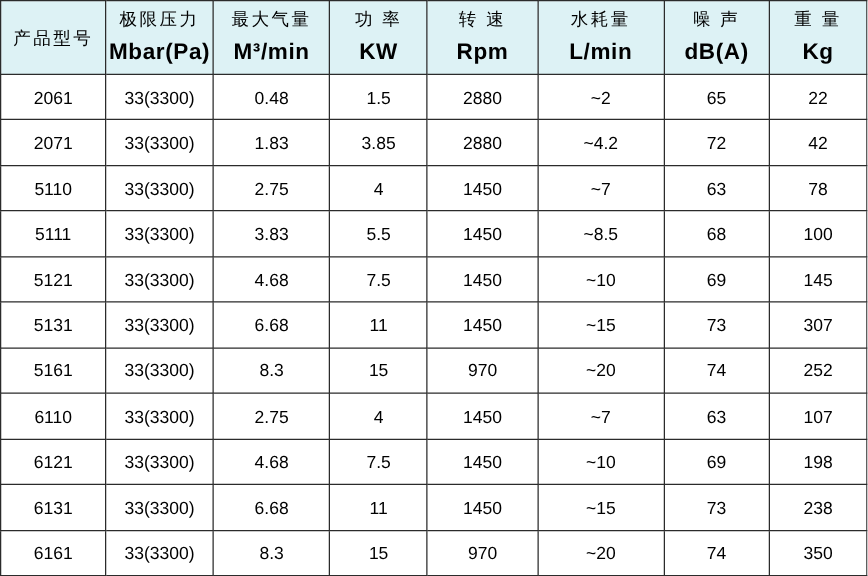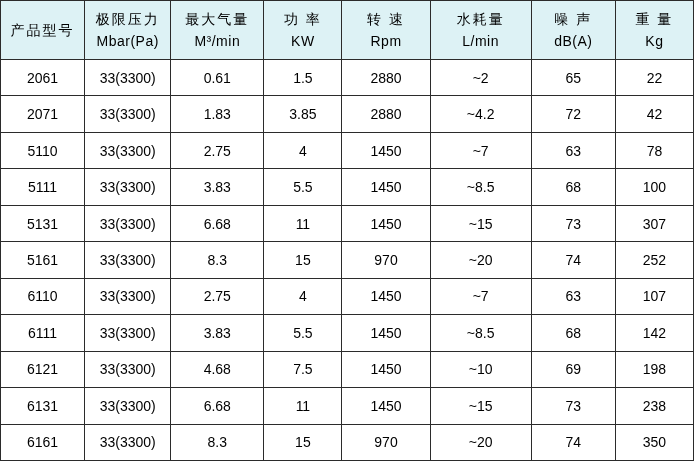--- a/index.html
+++ b/index.html
@@ -35,22 +35,22 @@
     line-height: 1.6;
     height: 58px;
     padding: 2px 2px;
   }
   thead th .hdr-main {
     display: block;
     letter-spacing: 2px;
   }
   thead th .hdr-sub {
     display: block;
-    font-weight: normal;
-    font-size: 14px;
+    font-weight: bold;
+    font-size: 18px;
     letter-spacing: 0.5px;
   }
   tbody td {
     background: #ffffff;
     height: 29px;
     font-size: 14px;
   }
   tbody td.model {
     font-size: 14px;
   }
@@ -110,21 +110,21 @@
         <th>
           <span class="hdr-main">重  量</span>
           <span class="hdr-sub">Kg</span>
         </th>
       </tr>
   </thead>
   <tbody>
       <tr>
         <td class="model">2061</td>
         <td>33(3300)</td>
-        <td>0.61</td>
+        <td>0.48</td>
         <td>1.5</td>
         <td>2880</td>
         <td>~2</td>
         <td>65</td>
         <td>22</td>
       </tr>
       <tr>
         <td class="model">2071</td>
         <td>33(3300)</td>
         <td>1.83</td>
@@ -148,20 +148,30 @@
         <td class="model">5111</td>
         <td>33(3300)</td>
         <td>3.83</td>
         <td>5.5</td>
         <td>1450</td>
         <td>~8.5</td>
         <td>68</td>
         <td>100</td>
       </tr>
       <tr>
+        <td class="model">5121</td>
+        <td>33(3300)</td>
+        <td>4.68</td>
+        <td>7.5</td>
+        <td>1450</td>
+        <td>~10</td>
+        <td>69</td>
+        <td>145</td>
+      </tr>
+      <tr>
         <td class="model">5131</td>
         <td>33(3300)</td>
         <td>6.68</td>
         <td>11</td>
         <td>1450</td>
         <td>~15</td>
         <td>73</td>
         <td>307</td>
       </tr>
       <tr>
@@ -178,30 +188,20 @@
         <td class="model">6110</td>
         <td>33(3300)</td>
         <td>2.75</td>
         <td>4</td>
         <td>1450</td>
         <td>~7</td>
         <td>63</td>
         <td>107</td>
       </tr>
       <tr>
-        <td class="model">6111</td>
-        <td>33(3300)</td>
-        <td>3.83</td>
-        <td>5.5</td>
-        <td>1450</td>
-        <td>~8.5</td>
-        <td>68</td>
-        <td>142</td>
-      </tr>
-      <tr>
         <td class="model">6121</td>
         <td>33(3300)</td>
         <td>4.68</td>
         <td>7.5</td>
         <td>1450</td>
         <td>~10</td>
         <td>69</td>
         <td>198</td>
       </tr>
       <tr>

